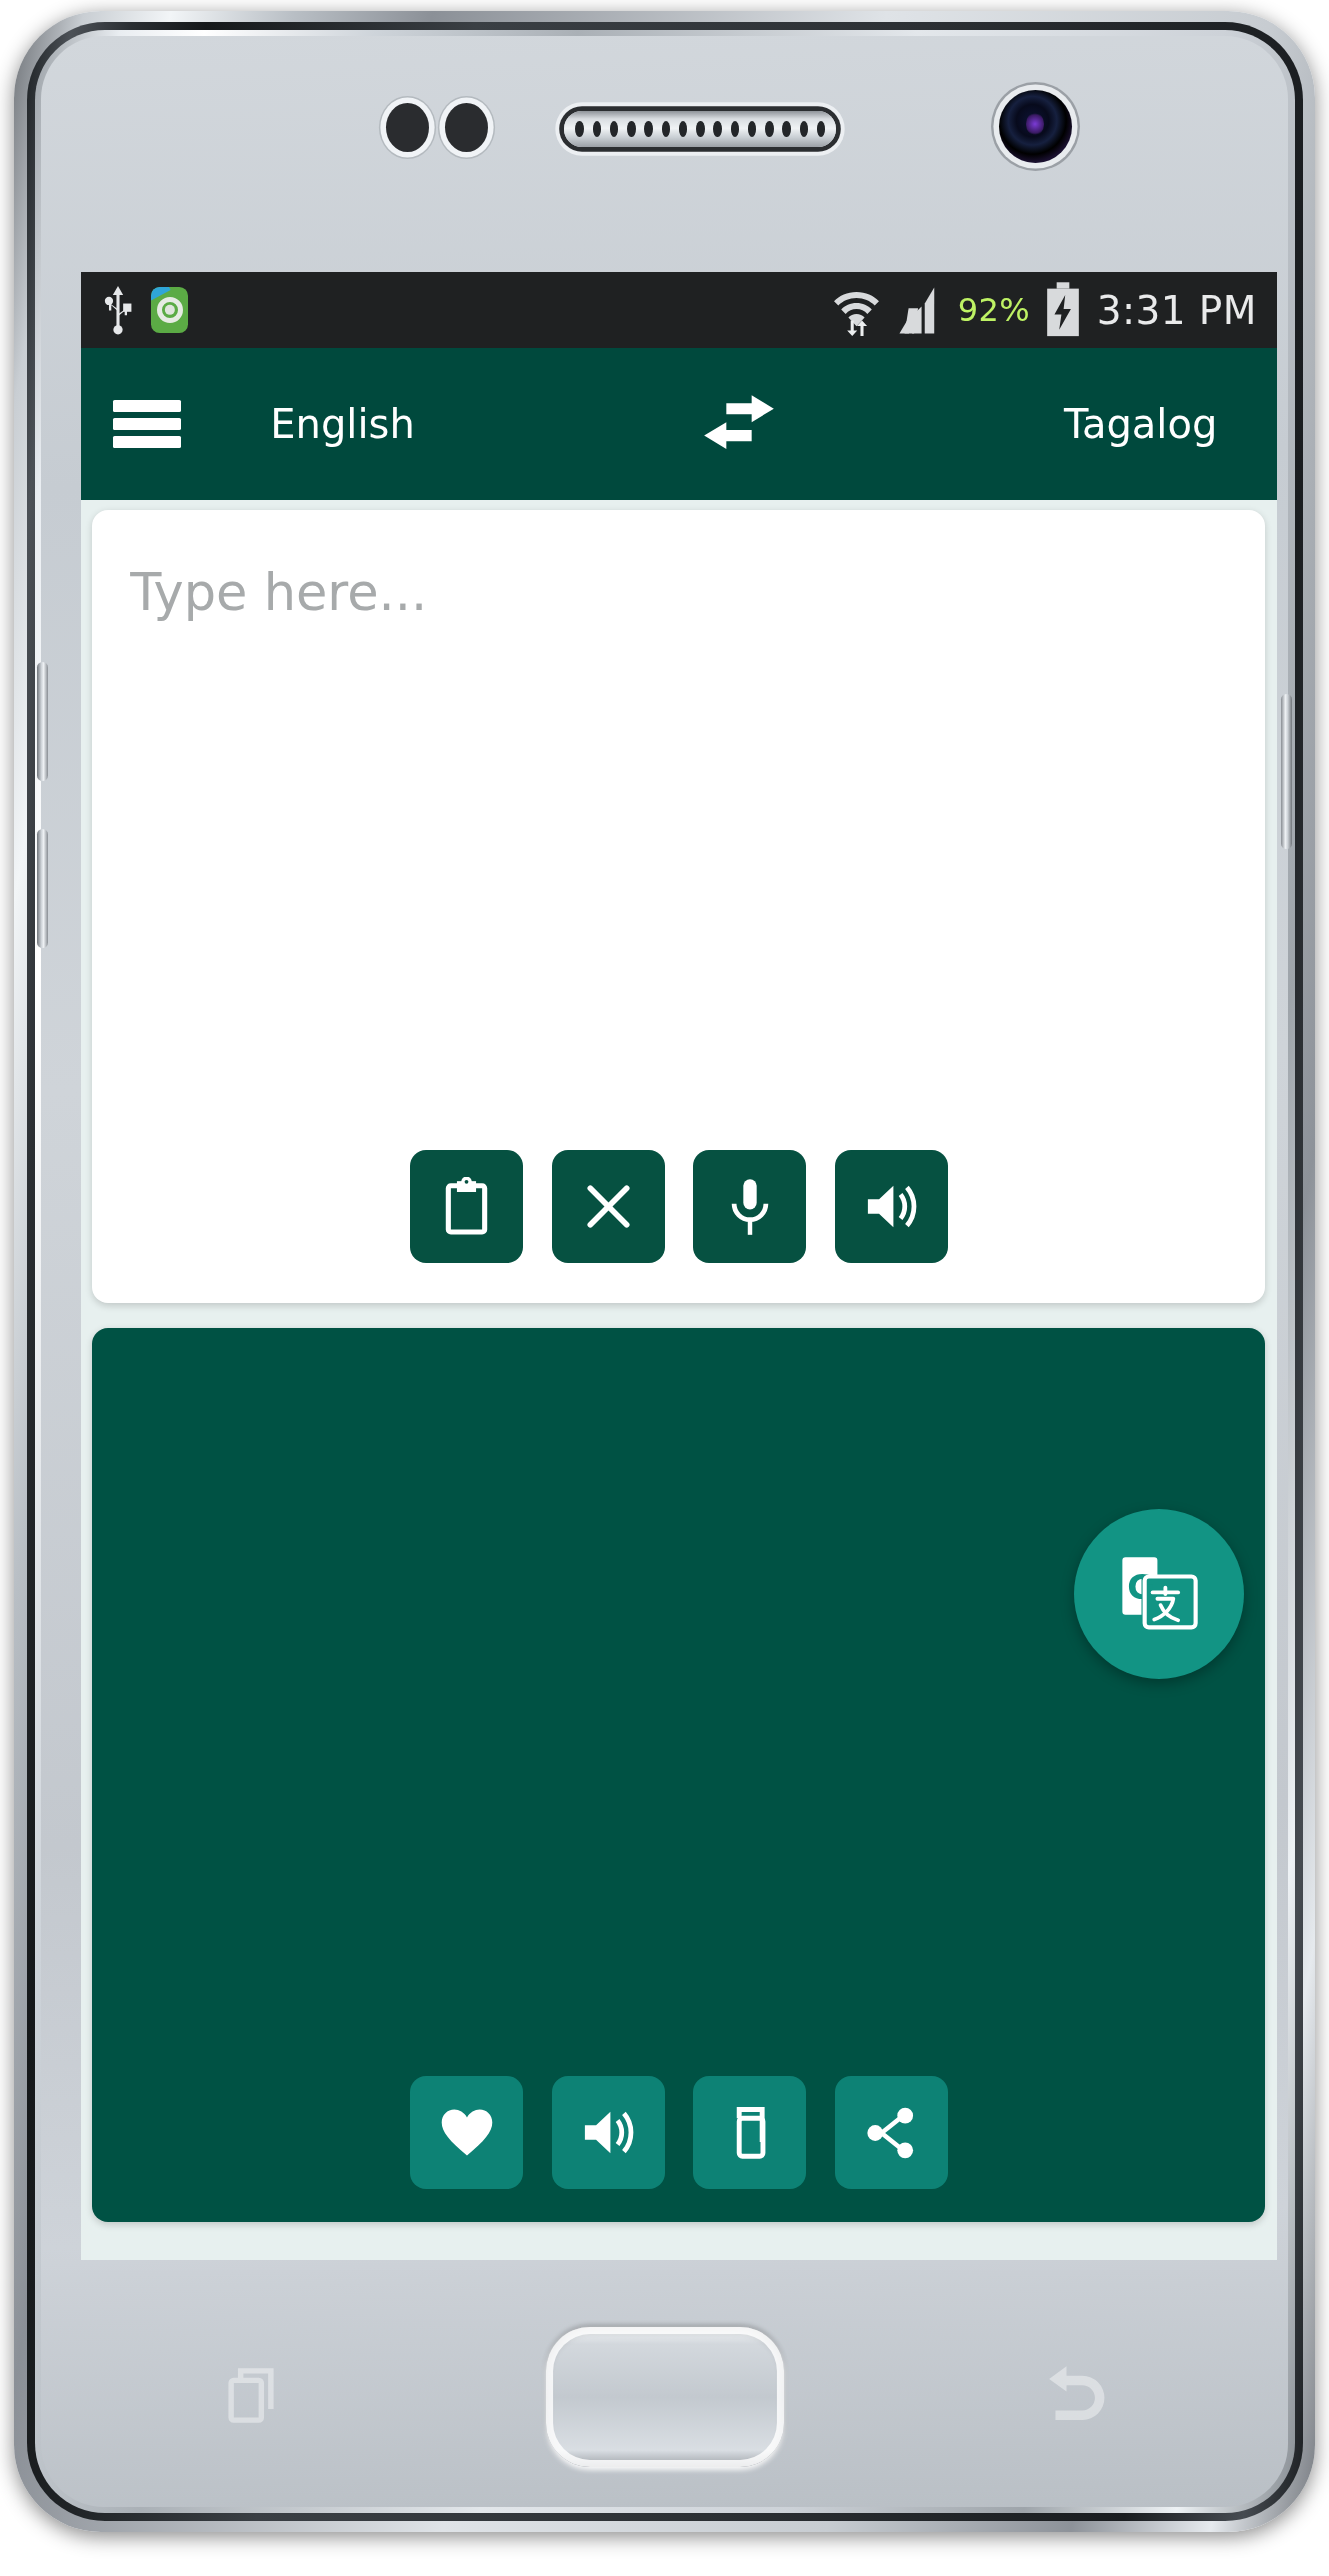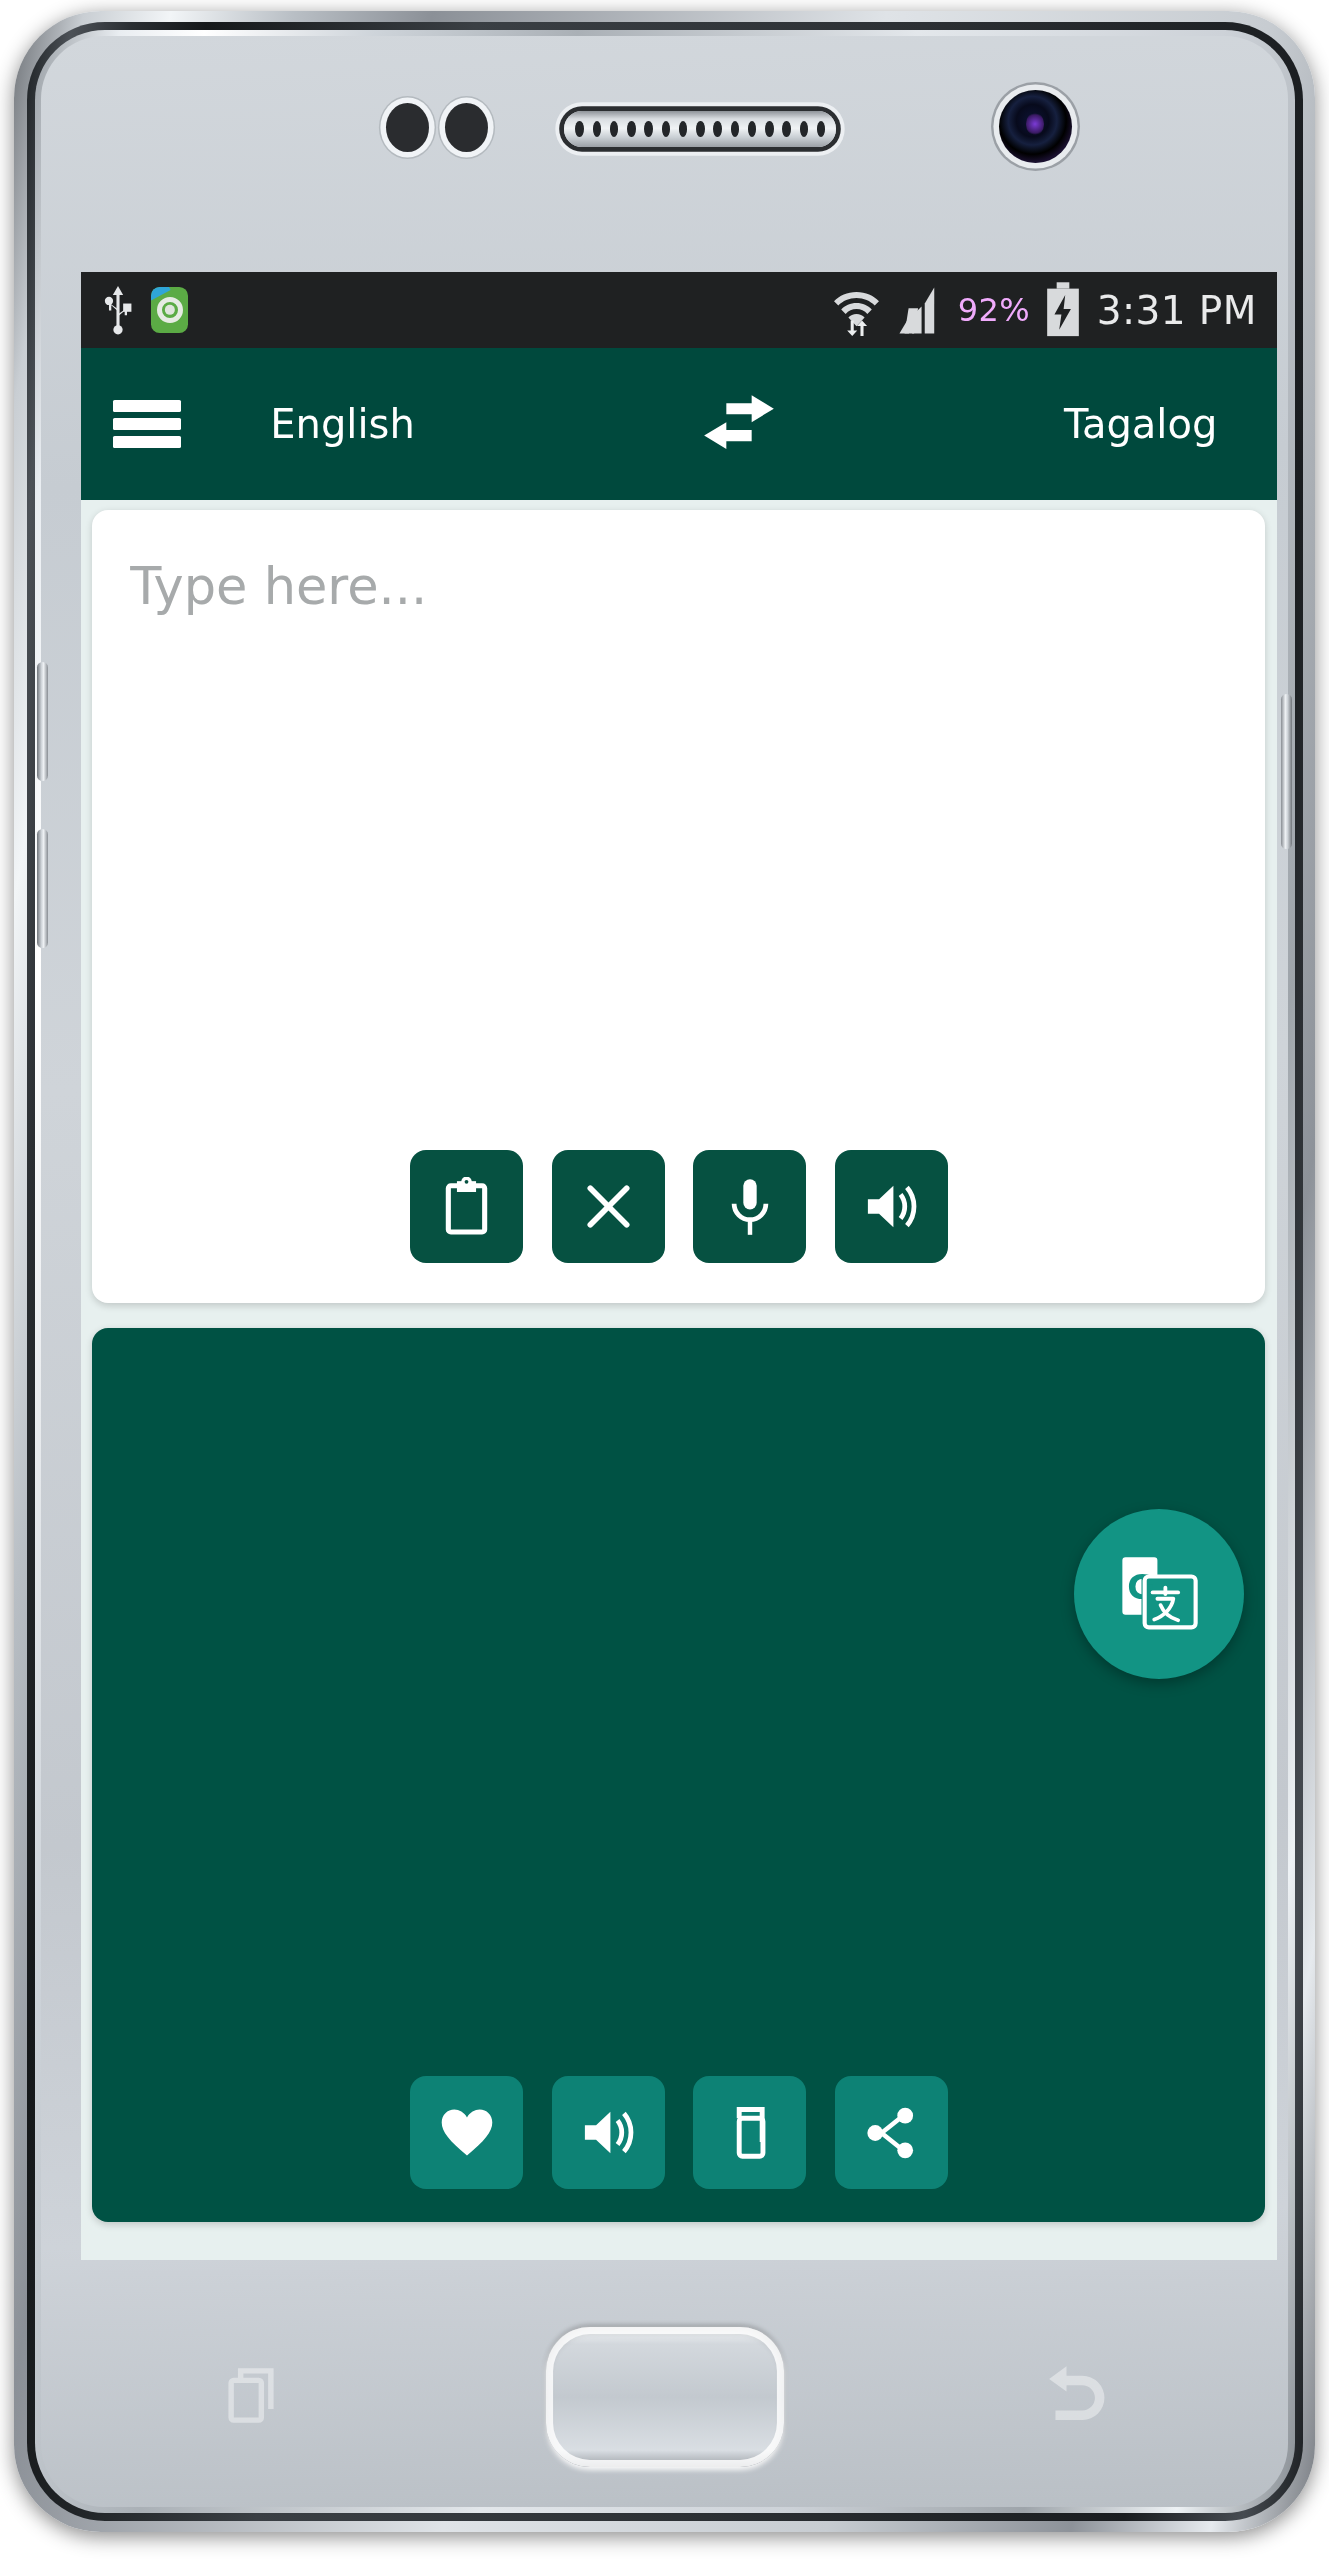--- a/index.html
+++ b/index.html
@@ -61,21 +61,21 @@
   #screen{position:absolute;left:40px;top:236px;width:1196px;height:1988px;
     background:#e7f0ef;overflow:hidden;}
 
   
   #statusbar{position:absolute;left:0;top:0;width:100%;height:76px;background:#1f2122;
     display:flex;align-items:center;padding:0 20.6px;box-sizing:border-box;}
   .sb-left{display:flex;align-items:center;gap:17.4px;}
   .sb-right{margin-left:auto;display:flex;align-items:center;gap:14.3px;}
   .sb-text{color:#e9eaeb;font-family:"DejaVu Sans", sans-serif;font-size:39px;
     letter-spacing:0.4px;white-space:nowrap;}
-  .sb-batt-pct{font-size:32px;color:#f0abfc;}
+  .sb-batt-pct{font-size:32px;color:#bef264;}
   .appicon{width:37px;height:46px;border-radius:8.7px;background:#5bab45;position:relative;
     overflow:hidden;}
   .appicon::before{content:"";position:absolute;left:50%;top:50%;
     transform:translate(-50%,-50%);width:26px;height:26px;border-radius:50%;
     border:5.6px solid #e6ebe3;box-sizing:border-box;}
   .appicon::after{content:"";position:absolute;left:50%;top:50%;
     transform:translate(-50%,-50%);width:10.3px;height:10.3px;border-radius:50%;background:#dfe5dc;}
   .appicon span{position:absolute;left:-8px;top:-11px;width:24px;height:20.6px;
     background:#2fa5d8;transform:rotate(-28deg);}
 
@@ -92,21 +92,21 @@
     align-items:center;justify-content:center;}
   #lang-tgt{margin-right:28px;}
 
   
   .card{position:absolute;border-radius:16px;}
   #input-card{left:11px;top:238px;width:1173px;height:793px;background:#ffffff;
     box-shadow:0 2.4px 7.1px rgba(0,0,0,.16);}
   #output-card{left:11px;top:1056px;width:1173px;height:894px;background:#005244;
     box-shadow:0 2.4px 7.1px rgba(0,0,0,.16);}
 
-  #input-text{position:absolute;left:38px;top:46px;right:38px;
+  #input-text{position:absolute;left:38px;top:52px;right:38px;
     color:#a7aaab;font-size:51px;line-height:1.2;
     font-family:"DejaVu Sans", sans-serif;}
 
   .btnrow{position:absolute;left:0;right:0;display:flex;justify-content:center;gap:28.5px;}
   #input-btnrow{bottom:40px;}
   #output-btnrow{bottom:33px;}
   .sqbtn{width:113px;height:113px;border-radius:16px;display:flex;align-items:center;
     justify-content:center;}
   .sqbtn.dark{background:#065141;}
   .sqbtn.teal{background:#0d8275;}

